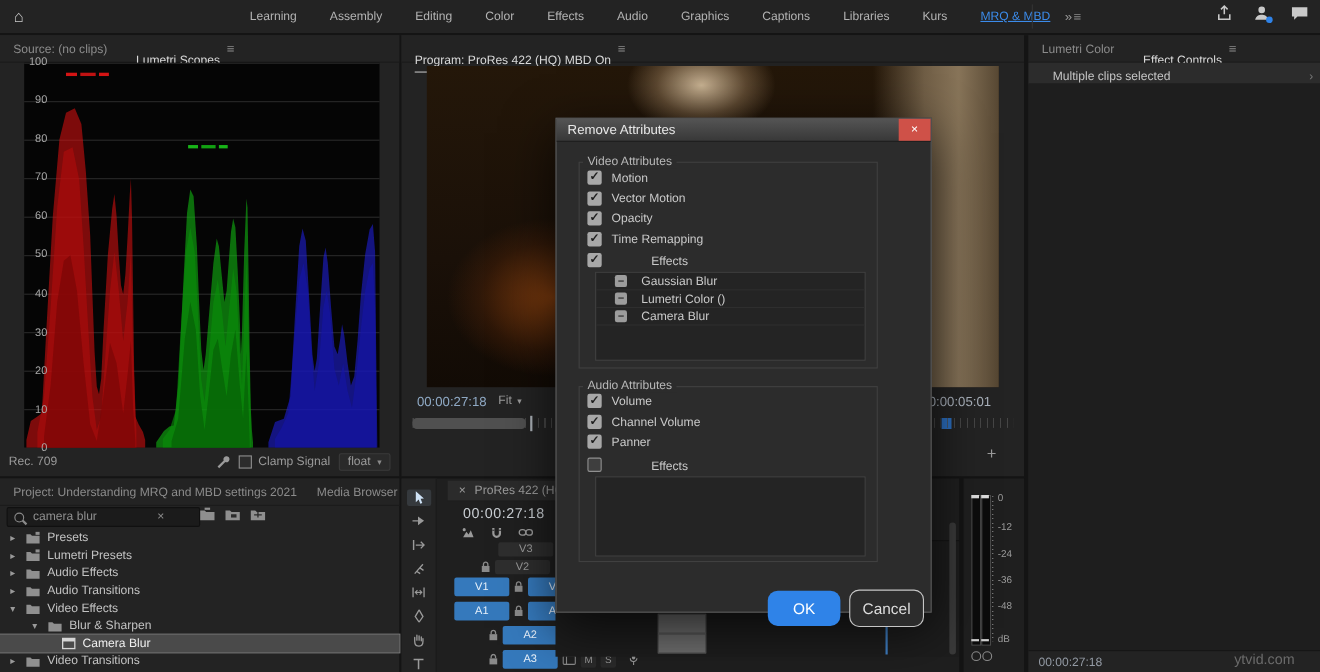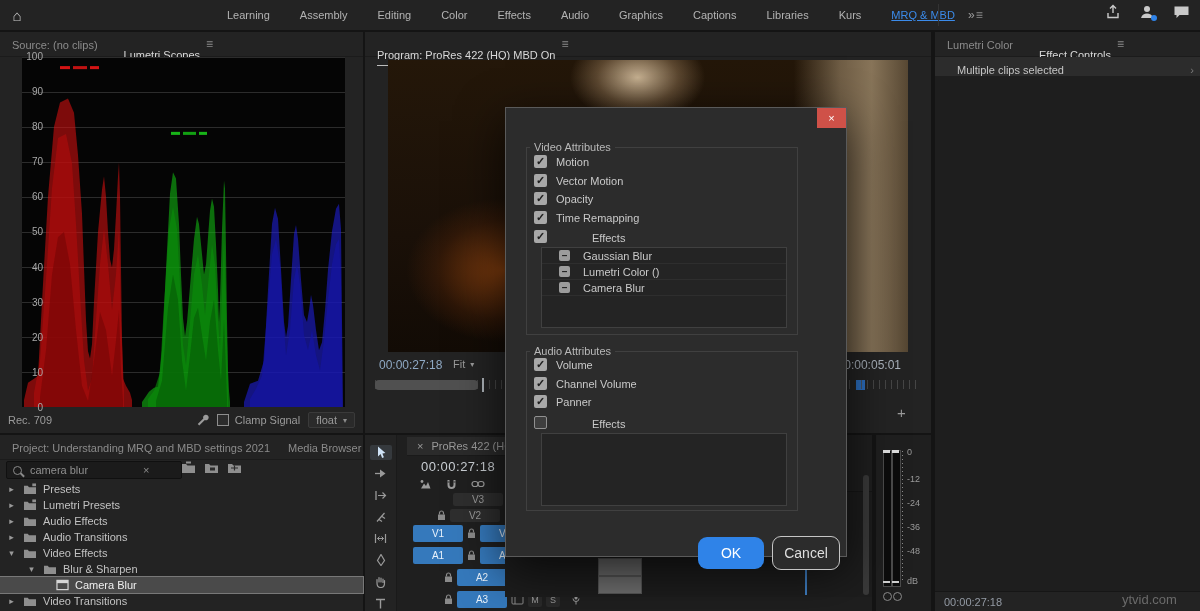--- a/index.html
+++ b/index.html
@@ -567,20 +567,23 @@
     <span class="mlab" style="top:39px;">-12</span>
     <span class="mlab" style="top:63px;">-24</span>
     <span class="mlab" style="top:87px;">-36</span>
     <span class="mlab" style="top:111px;">-48</span>
     <span class="mlab" style="top:141px;">dB</span>
     <span class="mcirc" style="left:7px;"></span>
     <span class="mcirc" style="left:17px;"></span>
   </div>
 
   <div class="dialog">
+    <div class="dtitle">
+      <span>Remove Attributes</span>
+    </div>
     <span class="dclose">×</span>
 
     <span class="glabel" style="top:33px;">Video Attributes</span>
     <div class="group" style="top:39px;height:186px;"></div>
     <label class="cbrow" style="left:28px;top:47px;">
       <span class="cb">✓</span>
       <span>Motion</span>
     </label>
     <label class="cbrow" style="left:28px;top:66px;">
       <span class="cb">✓</span>

